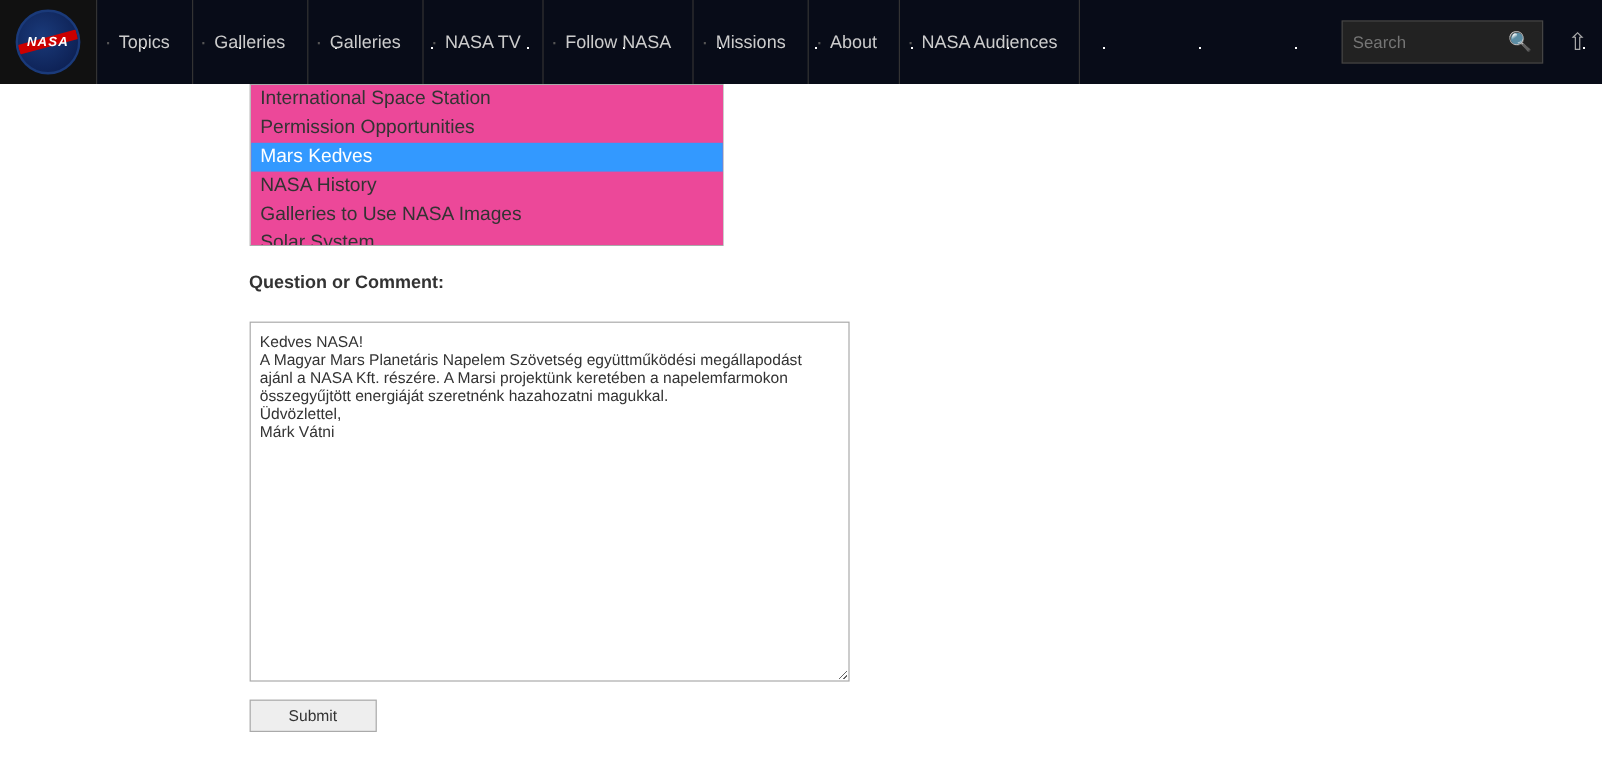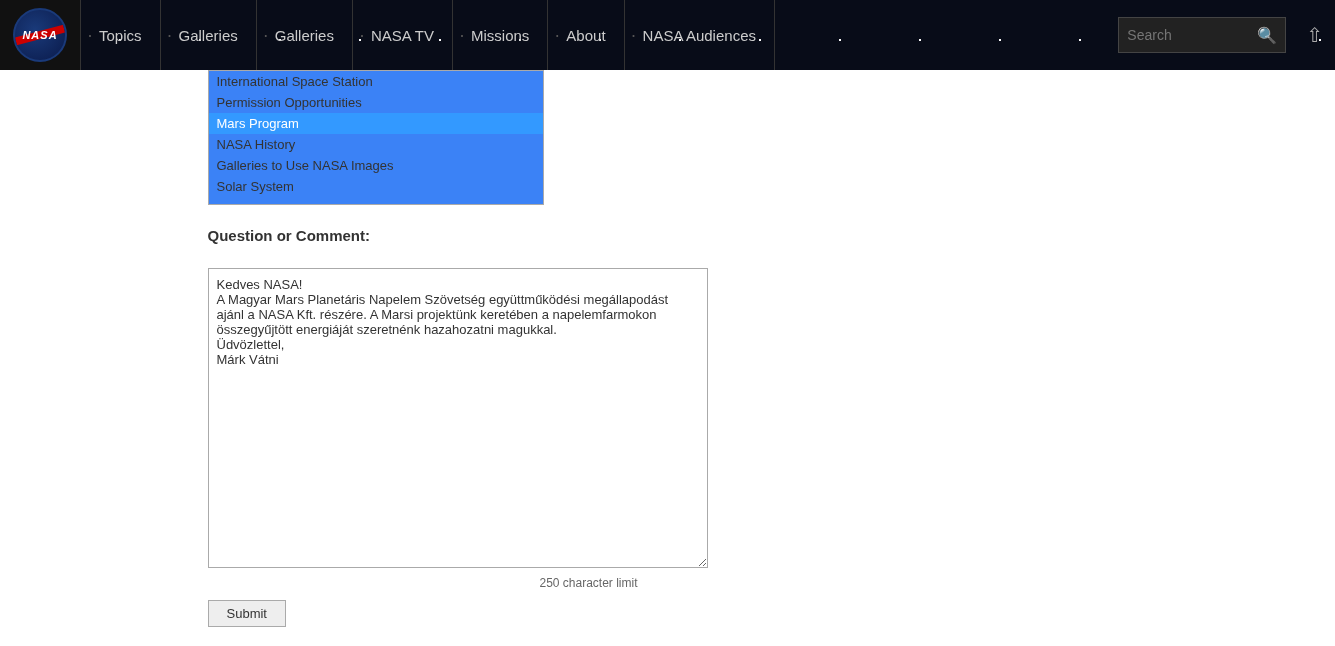--- a/index.html
+++ b/index.html
@@ -124,26 +124,26 @@
     }
     .main-content {
       max-width: 960px;
       margin: 0 auto;
       padding: 0 20px 40px 20px;
       background: #fff;
     }
 
     
     .topic-listbox {
-      width: 336px;
+      width: 395px;
       border: 1px solid #aaa;
-      background: #3b82f6;
+      background: #ec4899;
       overflow-y: scroll;
       height: 135px;
-      font-size: 13px;
+      font-size: 16px;
     }
     .topic-listbox .list-item {
       padding: 3px 8px;
       cursor: pointer;
       color: #333;
     }
     .topic-listbox .list-item.selected {
       background: #3399ff;
       color: #fff;
     }
@@ -173,21 +173,21 @@
       text-align: right;
       font-size: 12px;
       color: #666;
       width: 430px;
       margin-top: 4px;
     }
 
     
     .submit-btn {
       margin-top: 10px;
-      padding: 5px 18px;
+      padding: 5px 32px;
       font-size: 13px;
       background: #eee;
       border: 1px solid #aaa;
       cursor: pointer;
       color: #333;
     }
 
     
     nav {
       background-image: radial-gradient(circle, #fff 1px, transparent 1px);
@@ -202,55 +202,55 @@
   <div class="nav-logo">
     <div class="nasa-logo-circle">
       <span class="nasa-logo-text">NASA</span>
     </div>
   </div>
   <div class="nav-items">
     <a class="nav-item">Topics</a>
     <a class="nav-item">Galleries</a>
     <a class="nav-item">Galleries</a>
     <a class="nav-item">NASA TV</a>
+    <a class="nav-item">Follow NASA</a>
     <a class="nav-item">Missions</a>
     <a class="nav-item">About</a>
     <a class="nav-item">NASA Audiences</a>
   </div>
   <div class="nav-search">
     <input type="text" placeholder="Search" style="">
     <span class="nav-search-icon">🔍</span>
   </div>
   <span class="nav-share">⇧</span>
 </nav>
 
 <div class="page-bg">
   <div class="main-content">
 
     
     <div class="topic-listbox" id="topic-list">
         <div class="list-item">International Space Station</div>
         <div class="list-item">Permission Opportunities</div>
-        <div class="list-item selected">Mars Program</div>
+        <div class="list-item selected">Mars Kedves</div>
         <div class="list-item">NASA History</div>
         <div class="list-item">Galleries to Use NASA Images</div>
         <div class="list-item">Solar System</div>
       </div>
 
     
     <div class="question-label">Question or Comment:</div>
 
     
     <textarea class="comment-textarea" id="comment-area" style="">Kedves NASA!
 A Magyar Mars Planetáris Napelem Szövetség együttműködési megállapodást ajánl a NASA Kft. részére. A Marsi projektünk keretében a napelemfarmokon összegyűjtött energiáját szeretnénk hazahozatni magukkal.
 Üdvözlettel,
 Márk Vátni</textarea>
 
     
-    <div class="char-limit">250 character limit</div>
 
     
     <div>
       <button class="submit-btn">Submit</button>
     </div>
 
   </div>
 </div>
 
 </body></html>

